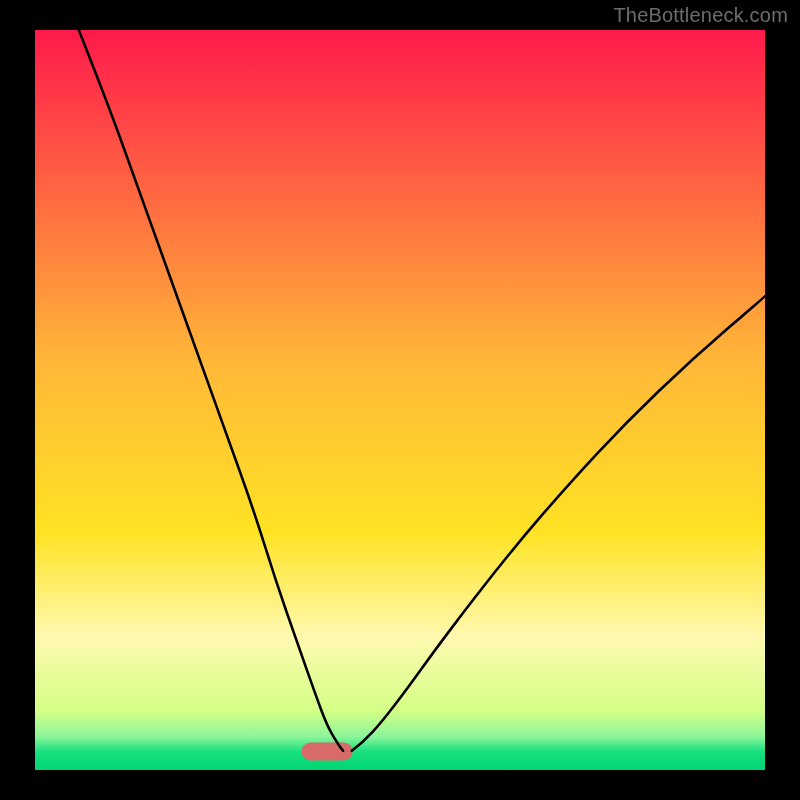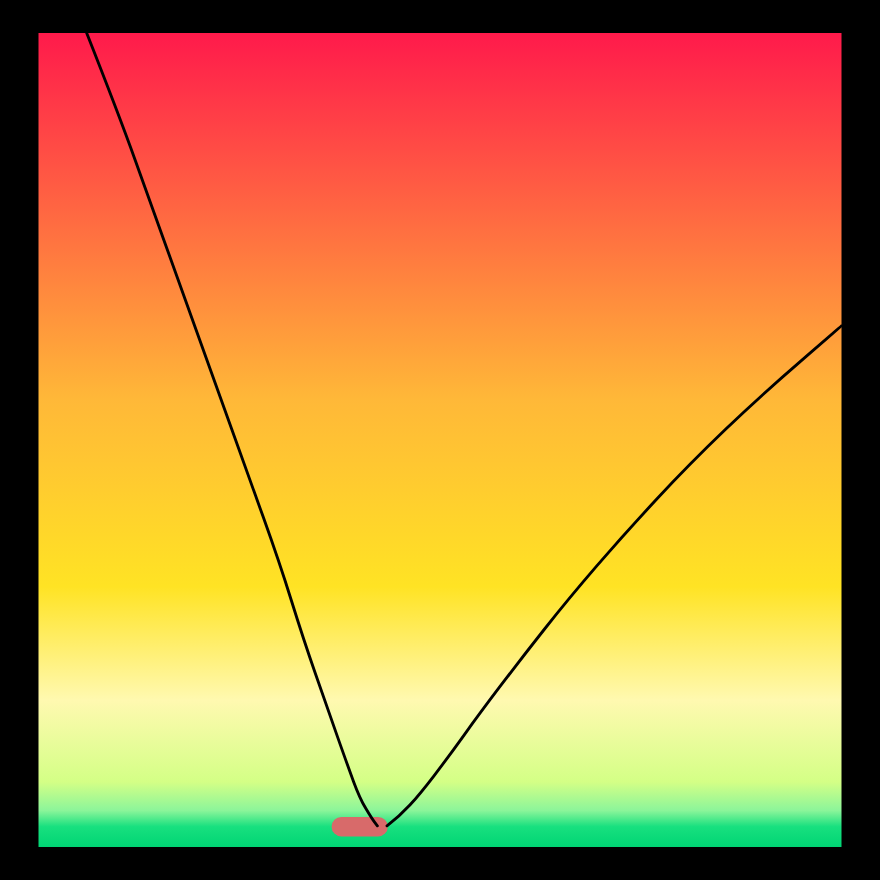--- a/index.html
+++ b/index.html
@@ -47,13 +47,14 @@
           <stop offset="97.5%" stop-color="#18e07f"></stop>
           <stop offset="100%" stop-color="#00d574"></stop>
         </linearGradient>
       </defs>
       <rect x="0" y="0" width="800" height="800" fill="#000"></rect>
       <rect x="35" y="30" width="730" height="740" fill="url(#bg)"></rect>
       <rect x="301.45" y="742.62" width="51.1" height="17.76" rx="8.88" fill="#d86a6a"></rect>
       <path d="M 78.8 30 Q 108 103.99999999999999 122.6 144.7 Q 137.2 185.39999999999998 151.8 226.09999999999997 Q 166.4 266.79999999999995 181 307.5 Q 195.6 348.20000000000005 210.2 388.90000000000003 Q 224.8 429.6 239.4 470.3 Q 254 511 264.95 546.15 Q 275.9 581.3 286.85 612.75 Q 297.8 644.1999999999999 306.925 670.0999999999999 Q 316.05 696 321.525 710.8 Q 327 725.5999999999999 332.475 734.8499999999999 Q 337.95 744.1 340.505 747.4300000000001 T 343.06 750.76" fill="none" stroke="#000000" stroke-width="2.6" stroke-linecap="round"></path>
       <path d="M 351.82 750.76 Q 363.5 741.88 372.625 731.8900000000001 Q 381.75 721.9000000000001 394.525 705.25 Q 407.3 688.6 421.90000000000003 668.25 Q 436.50000000000006 647.9 454.75 623.85 Q 473 599.8000000000001 494.9 572.0500000000001 Q 516.8 544.3000000000001 542.3499999999999 514.7 Q 567.9 485.09999999999997 597.1 453.65 Q 626.3000000000001 422.20000000000005 659.1500000000001 390.75 Q 692 359.29999999999995 728.5 327.84999999999997 T 765 296.4" fill="none" stroke="#000000" stroke-width="2.6" stroke-linecap="round"></path>
     </svg>
+  <div class="watermark">TheBottleneck.com</div>
 </div>
 
 </body></html>

